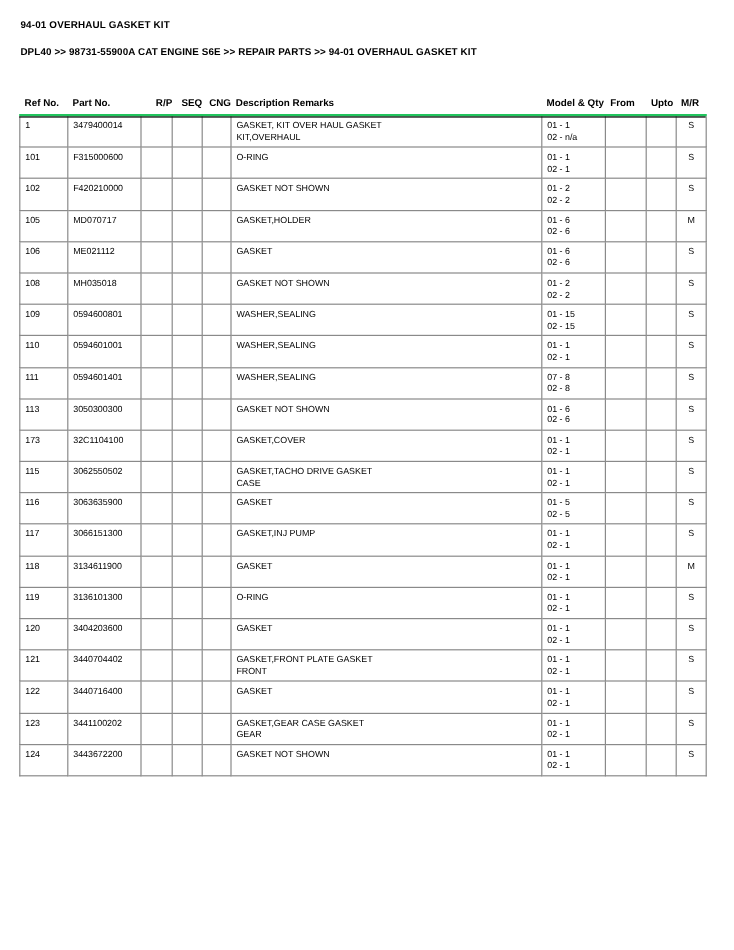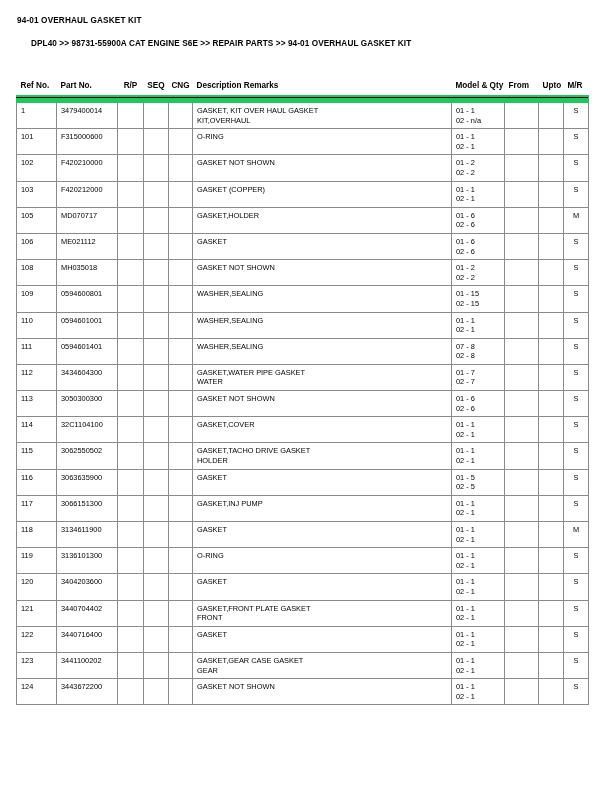--- a/index.html
+++ b/index.html
@@ -26,21 +26,21 @@
     position: absolute;
     left: 17px;
     top: 16px;
     font-size: 8.2px;
     font-weight: bold;
     letter-spacing: 0.15px;
     white-space: nowrap;
   }
   .breadcrumb {
     position: absolute;
-    left: 31px;
+    left: 17px;
     top: 39px;
     font-size: 8.2px;
     font-weight: bold;
     letter-spacing: 0.1px;
     white-space: nowrap;
   }
 
   
   .parts-table {
     position: absolute;
@@ -65,25 +65,25 @@
   .parts-table thead th {
     font-size: 8.2px;
     font-weight: bold;
     text-align: left;
     padding: 0 0 5px 4px;
     border: 0;
     vertical-align: bottom;
     white-space: nowrap;
   }
   .parts-table thead th.ctr {
-    text-align: center;
+    text-align: right;
     padding-left: 0;
   }
   .parts-table thead tr {
-    border-bottom: 8px solid #22c55e;
+    border-bottom: 2px solid #22c55e;
   }
 
   .parts-table tbody td {
     border: 0.6px solid #8a8a8a;
     padding: 3px 4px 3px 4px;
     vertical-align: top;
     line-height: 9.6px;
     height: 19px;
     overflow: hidden;
   }
@@ -171,32 +171,20 @@
           <td class="blank"></td>
           <td class="blank"></td>
           <td class="blank"></td>
           <td><span class="line1">GASKET NOT SHOWN</span><span class="line2"></span></td>
           <td><span class="line1">01 - 2</span><span class="line2">02 - 2</span></td>
           <td class="blank"></td>
           <td class="blank"></td>
           <td class="mr">S</td>
         </tr>
         <tr>
-          <td>103</td>
-          <td>F420212000</td>
-          <td class="blank"></td>
-          <td class="blank"></td>
-          <td class="blank"></td>
-          <td><span class="line1">GASKET (COPPER)</span><span class="line2"></span></td>
-          <td><span class="line1">01 - 1</span><span class="line2">02 - 1</span></td>
-          <td class="blank"></td>
-          <td class="blank"></td>
-          <td class="mr">S</td>
-        </tr>
-        <tr>
           <td>105</td>
           <td>MD070717</td>
           <td class="blank"></td>
           <td class="blank"></td>
           <td class="blank"></td>
           <td><span class="line1">GASKET,HOLDER</span><span class="line2"></span></td>
           <td><span class="line1">01 - 6</span><span class="line2">02 - 6</span></td>
           <td class="blank"></td>
           <td class="blank"></td>
           <td class="mr">M</td>
@@ -255,62 +243,50 @@
           <td class="blank"></td>
           <td class="blank"></td>
           <td class="blank"></td>
           <td><span class="line1">WASHER,SEALING</span><span class="line2"></span></td>
           <td><span class="line1">07 - 8</span><span class="line2">02 - 8</span></td>
           <td class="blank"></td>
           <td class="blank"></td>
           <td class="mr">S</td>
         </tr>
         <tr>
-          <td>112</td>
-          <td>3434604300</td>
-          <td class="blank"></td>
-          <td class="blank"></td>
-          <td class="blank"></td>
-          <td><span class="line1">GASKET,WATER PIPE GASKET</span><span class="line2">WATER</span></td>
-          <td><span class="line1">01 - 7</span><span class="line2">02 - 7</span></td>
-          <td class="blank"></td>
-          <td class="blank"></td>
-          <td class="mr">S</td>
-        </tr>
-        <tr>
           <td>113</td>
           <td>3050300300</td>
           <td class="blank"></td>
           <td class="blank"></td>
           <td class="blank"></td>
           <td><span class="line1">GASKET NOT SHOWN</span><span class="line2"></span></td>
           <td><span class="line1">01 - 6</span><span class="line2">02 - 6</span></td>
           <td class="blank"></td>
           <td class="blank"></td>
           <td class="mr">S</td>
         </tr>
         <tr>
-          <td>114</td>
+          <td>173</td>
           <td>32C1104100</td>
           <td class="blank"></td>
           <td class="blank"></td>
           <td class="blank"></td>
           <td><span class="line1">GASKET,COVER</span><span class="line2"></span></td>
           <td><span class="line1">01 - 1</span><span class="line2">02 - 1</span></td>
           <td class="blank"></td>
           <td class="blank"></td>
           <td class="mr">S</td>
         </tr>
         <tr>
           <td>115</td>
           <td>3062550502</td>
           <td class="blank"></td>
           <td class="blank"></td>
           <td class="blank"></td>
-          <td><span class="line1">GASKET,TACHO DRIVE GASKET</span><span class="line2">HOLDER</span></td>
+          <td><span class="line1">GASKET,TACHO DRIVE GASKET</span><span class="line2">CASE</span></td>
           <td><span class="line1">01 - 1</span><span class="line2">02 - 1</span></td>
           <td class="blank"></td>
           <td class="blank"></td>
           <td class="mr">S</td>
         </tr>
         <tr>
           <td>116</td>
           <td>3063635900</td>
           <td class="blank"></td>
           <td class="blank"></td>

